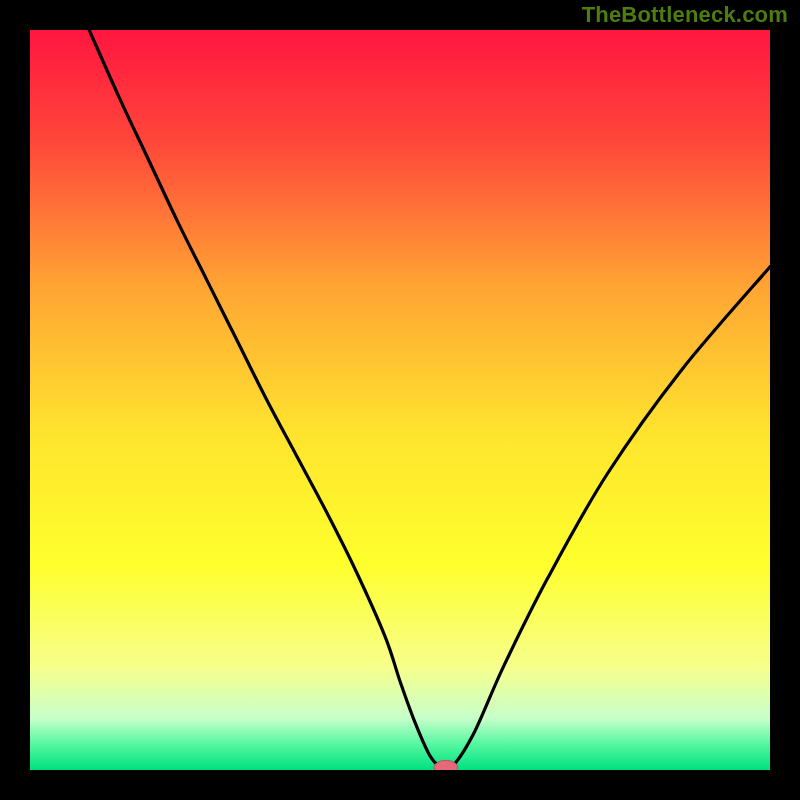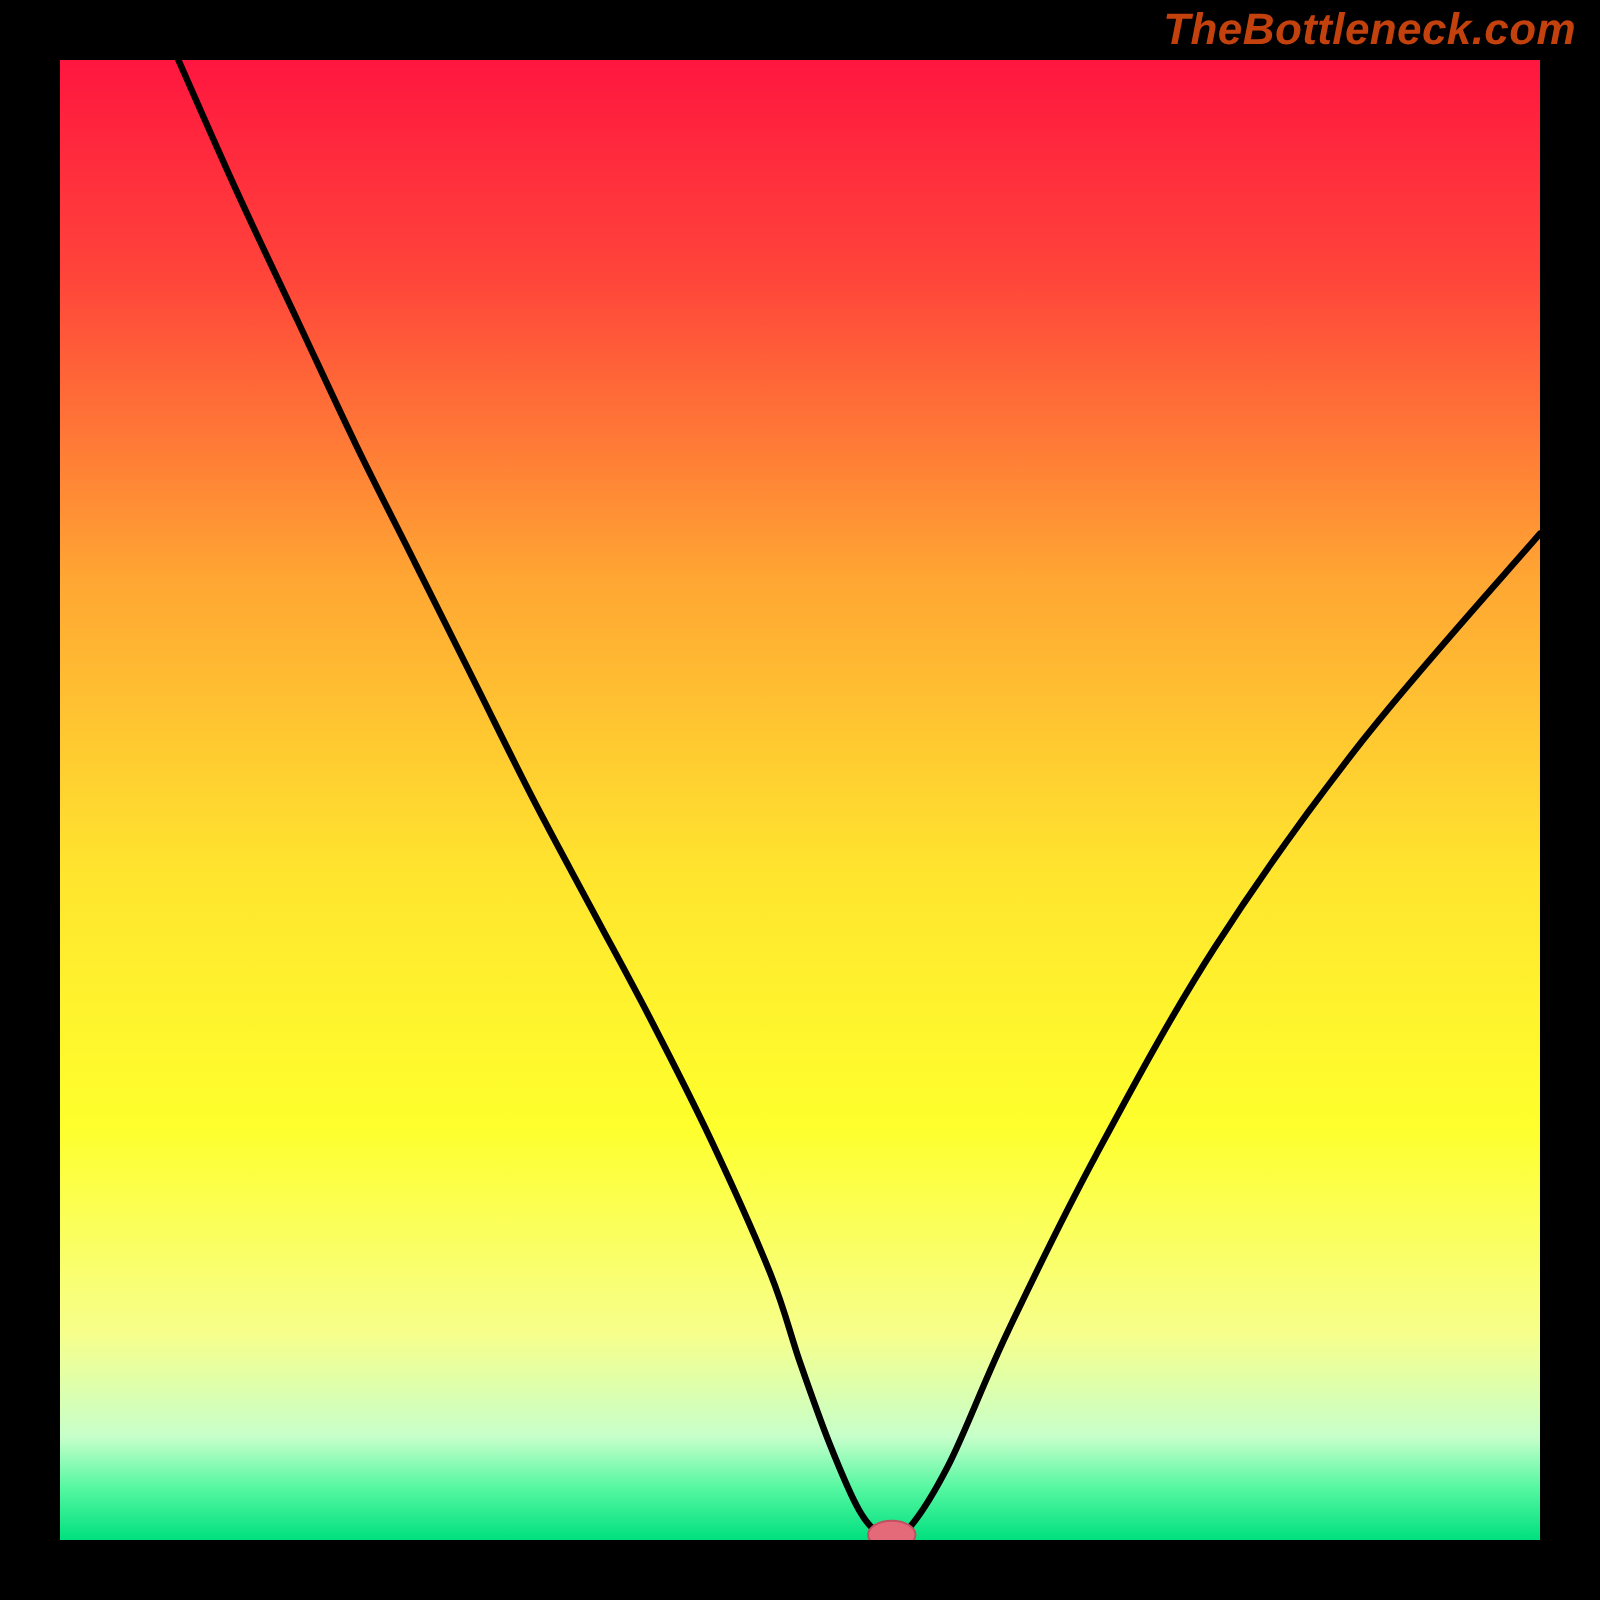--- a/index.html
+++ b/index.html
@@ -16,24 +16,23 @@
     width: 800px;
     height: 800px;
     background: #000;
   }
   .watermark {
     position: absolute;
     top: 2px;
     right: 12px;
     font-size: 22px;
     font-weight: 600;
-    color: #c2410c;
+    color: #4d7c0f;
     letter-spacing: 0.2px;
     z-index: 5;
-    font-style: italic;
   }
   .plot {
     position: absolute;
     left: 30px;
     top: 30px;
     width: 740px;
     height: 740px;
   }
   svg { display: block; }
 </style>

